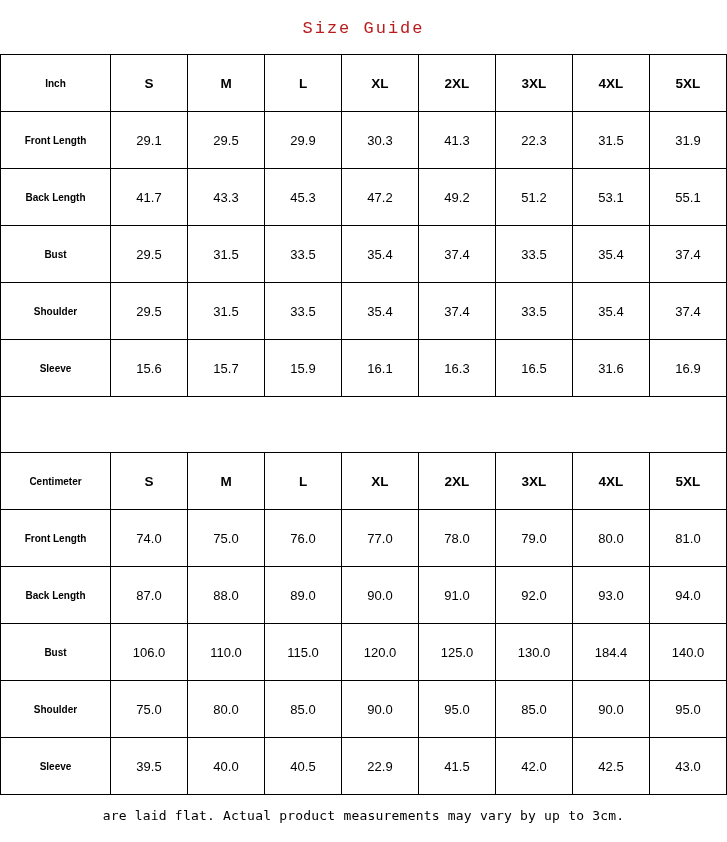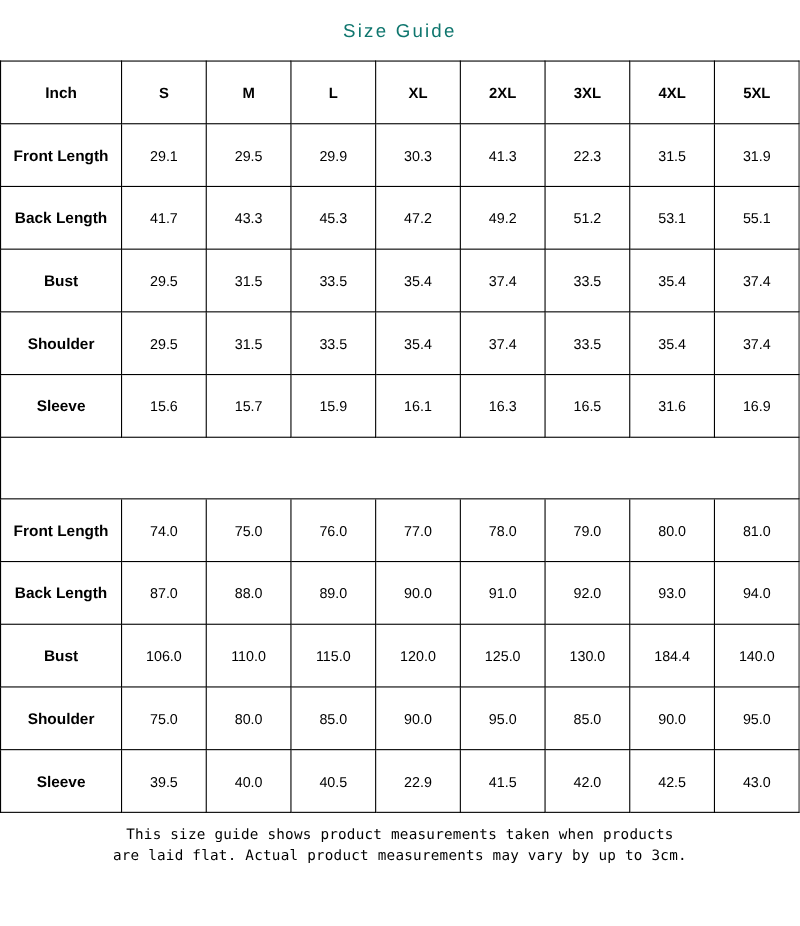--- a/index.html
+++ b/index.html
@@ -16,44 +16,44 @@
   }
   .page {
     width: 727px;
     height: 842px;
     position: relative;
     box-sizing: border-box;
     background: #ffffff;
   }
   .title {
     text-align: center;
-    font-family: Liberation Sans, sans-serif;
+    font-family: Liberation Mono, monospace;
     font-size: 17px;
     letter-spacing: 2px;
     padding-top: 19px;
     padding-bottom: 16px;
-    color: #0f766e;
+    color: #b91c1c;
   }
   table.size-table {
     border-collapse: collapse;
     width: 727px;
     table-layout: fixed;
   }
   table.size-table td, table.size-table th {
     border: 1px solid #000000;
     height: 56px;
     text-align: center;
     vertical-align: middle;
     font-size: 13px;
     font-weight: normal;
     padding: 0;
   }
   table.size-table .rowhead {
     font-weight: bold;
-    font-size: 14px;
+    font-size: 10px;
     width: 109px;
   }
   table.size-table .colhead {
     font-weight: bold;
     font-size: 13.5px;
   }
   .spacer {
     height: 56px;
     border-left: 1px solid #000000;
     border-right: 1px solid #000000;
@@ -158,20 +158,31 @@
       </tbody>
     </table>
   </div>
 
   <div class="spacer"></div>
 
   <div class="table-wrap-second">
     <table class="size-table">
       <tbody>
         <tr>
+          <td class="rowhead">Centimeter</td>
+          <td class="colhead">S</td>
+          <td class="colhead">M</td>
+          <td class="colhead">L</td>
+          <td class="colhead">XL</td>
+          <td class="colhead">2XL</td>
+          <td class="colhead">3XL</td>
+          <td class="colhead">4XL</td>
+          <td class="colhead">5XL</td>
+        </tr>
+        <tr>
           <td class="rowhead">Front Length</td>
           <td>74.0</td>
           <td>75.0</td>
           <td>76.0</td>
           <td>77.0</td>
           <td>78.0</td>
           <td>79.0</td>
           <td>80.0</td>
           <td>81.0</td>
         </tr>
@@ -217,17 +228,16 @@
           <td>41.5</td>
           <td>42.0</td>
           <td>42.5</td>
           <td>43.0</td>
         </tr>
       </tbody>
     </table>
   </div>
 
   <div class="note">
-    <div>This size guide shows product measurements taken when products</div>
     <div>are laid flat. Actual product measurements may vary by up to 3cm.</div>
   </div>
 
 </div>
 
 </body></html>

